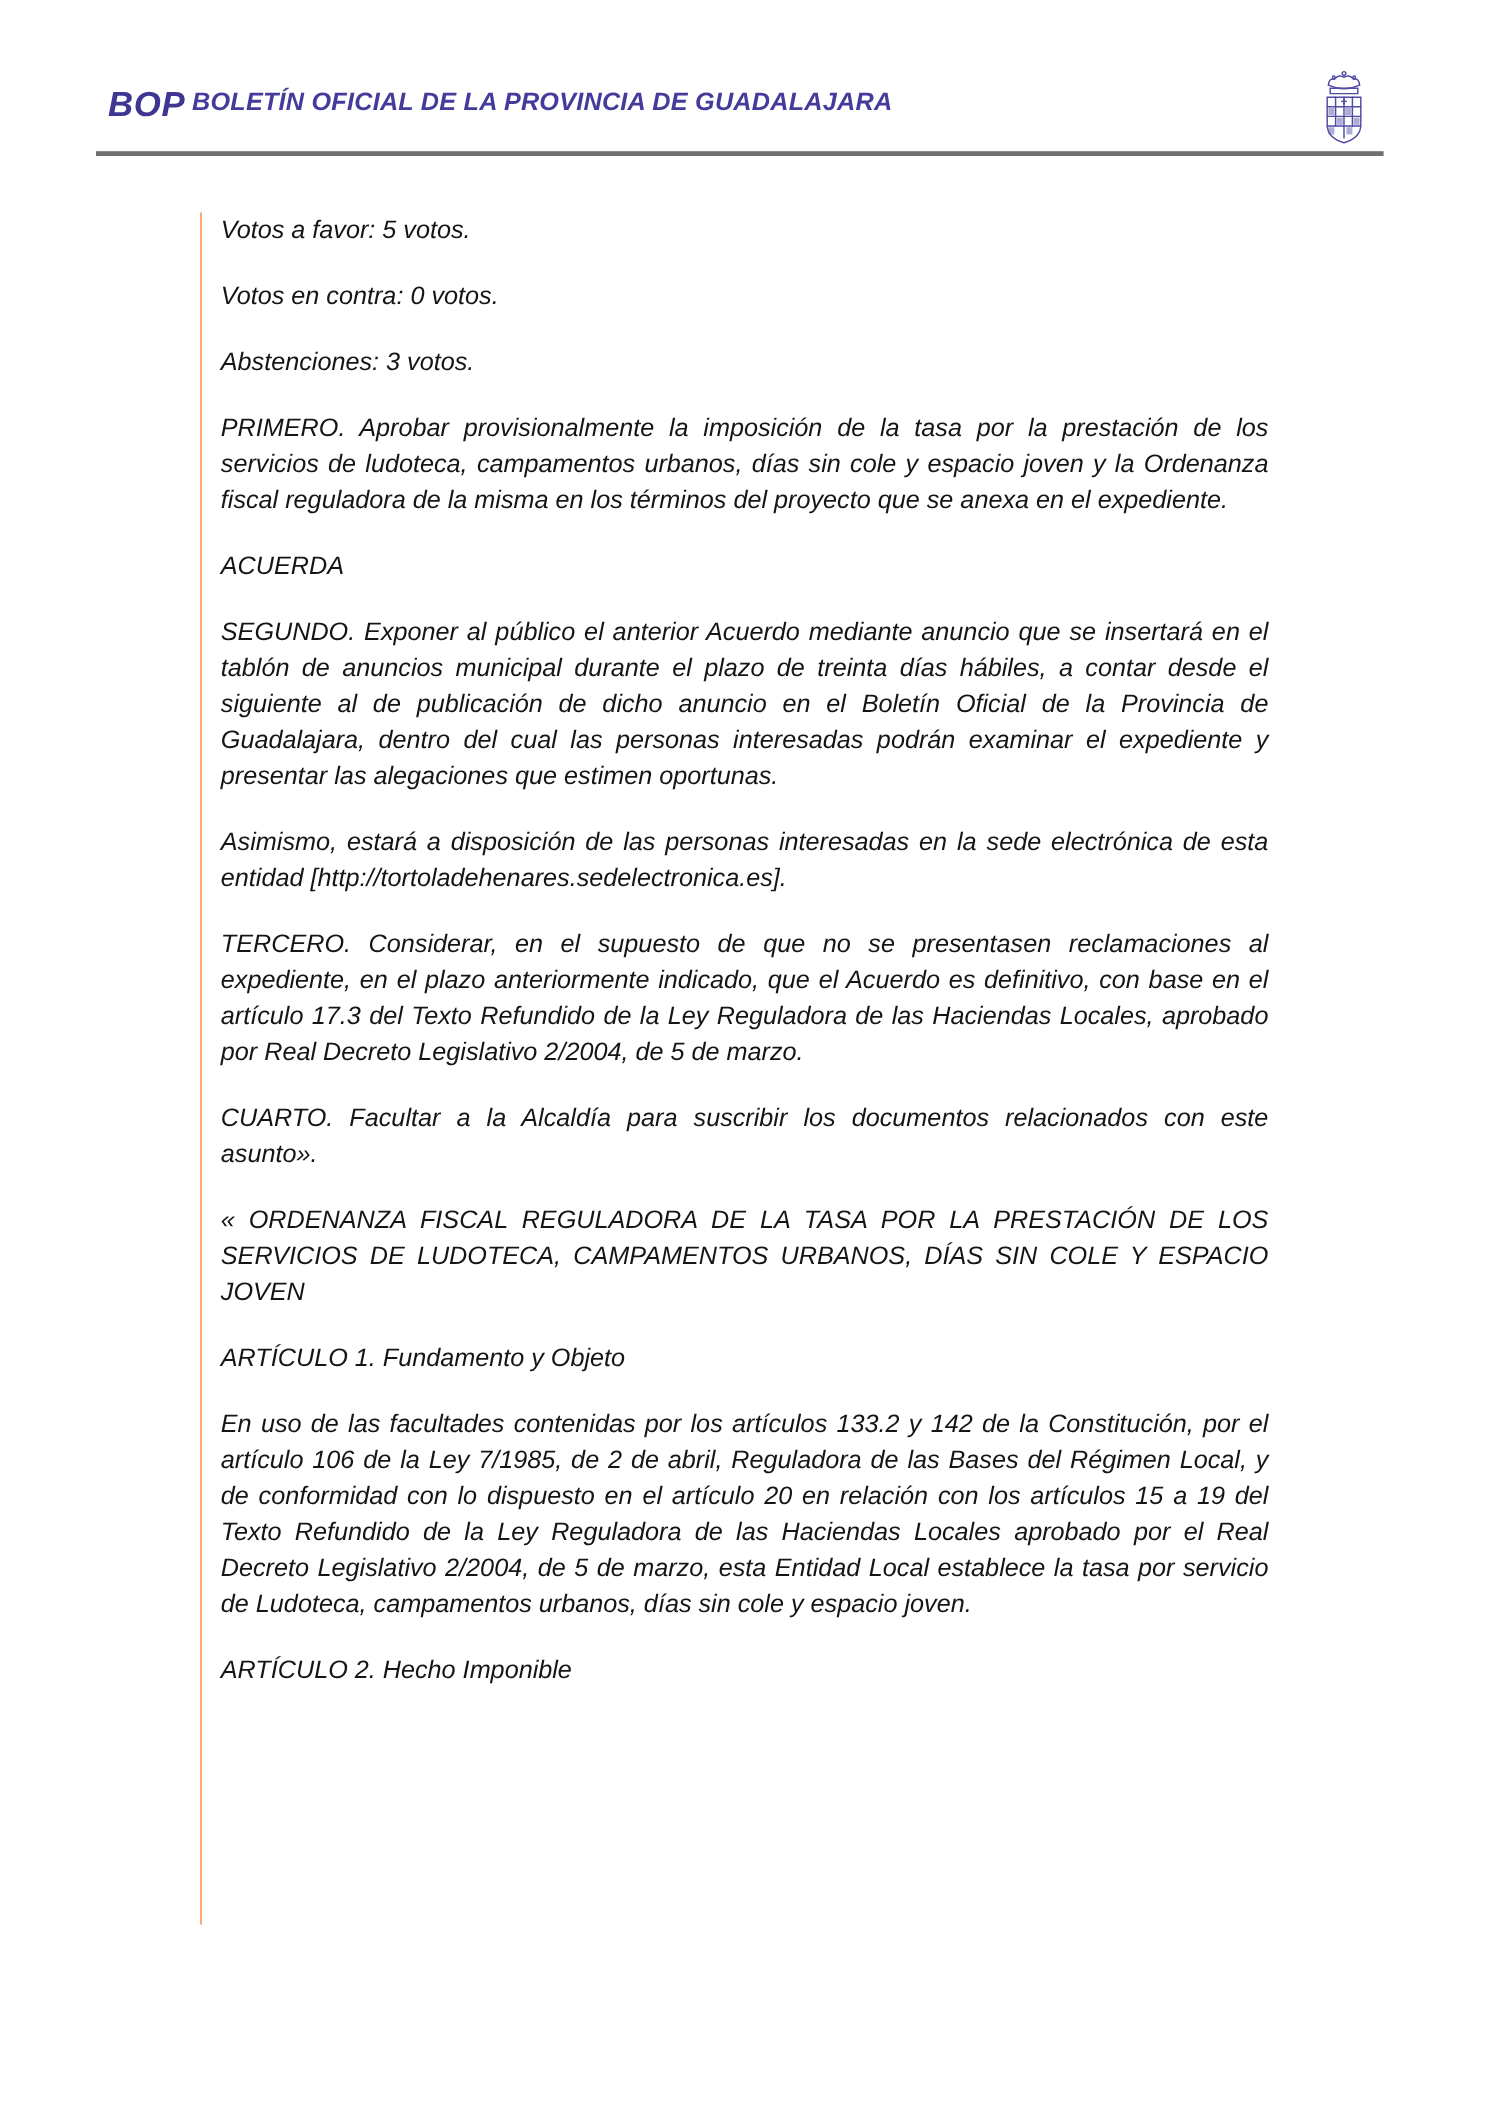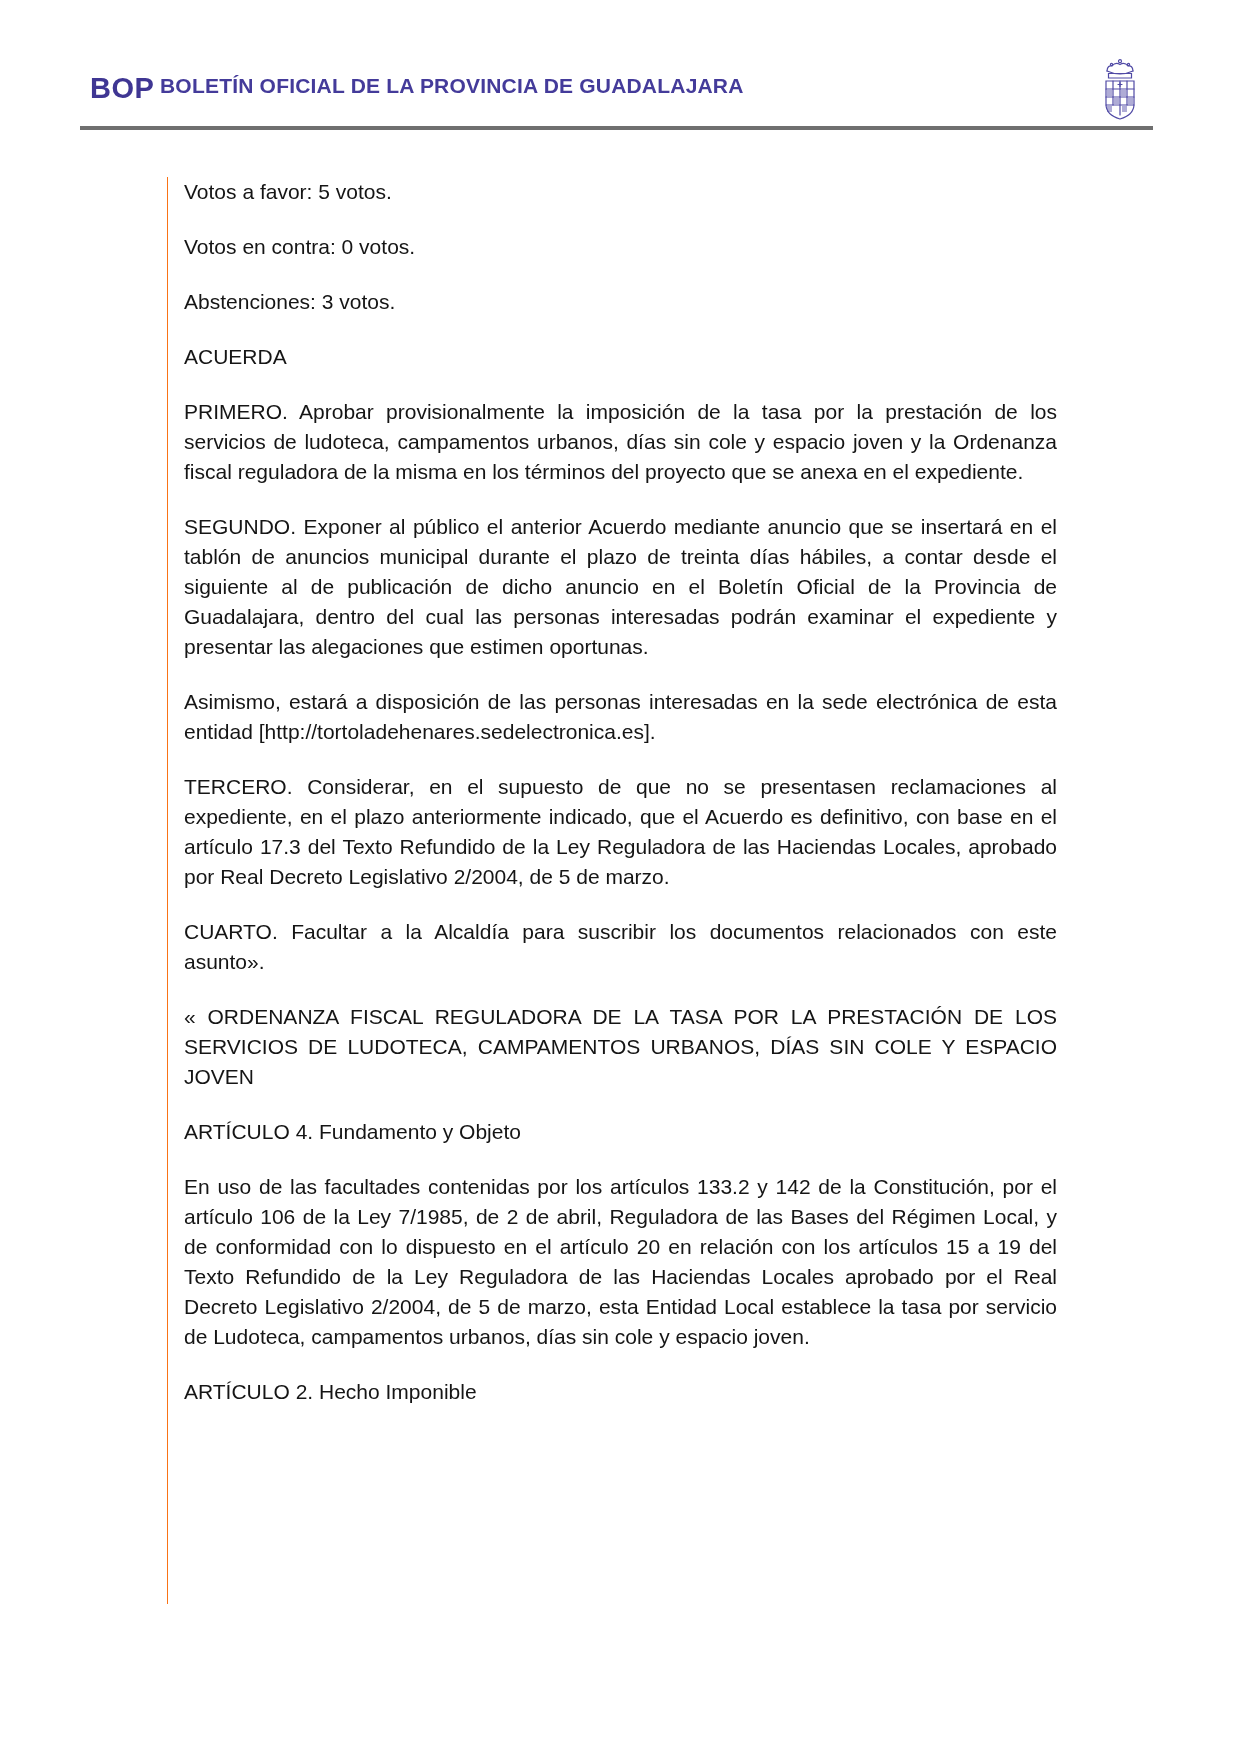--- a/index.html
+++ b/index.html
@@ -7,20 +7,21 @@
     padding: 0;
     background: #ffffff;
   }
   .page {
     position: relative;
     width: 1241px;
     height: 1604px;
     background: #ffffff;
     font-family: "Liberation Sans", sans-serif;
     overflow: hidden;
+    font-style: italic;
   }
 
   
   .bop-logo {
     position: absolute;
     left: 90px;
     top: 72px;
     font-size: 29px;
     font-weight: bold;
     letter-spacing: 0.5px;
@@ -140,28 +141,28 @@
       </svg>
     </div>
   </header>
 
   <div class="header-rule"></div>
 
   <main class="content">
     <p>Votos a favor: 5 votos.</p>
     <p>Votos en contra: 0 votos.</p>
     <p>Abstenciones: 3 votos.</p>
+    <p>PRIMERO. Aprobar provisionalmente la imposición de la tasa por la prestación de los servicios de ludoteca, campamentos urbanos, días sin cole y espacio joven y la Ordenanza fiscal reguladora de la misma en los términos del proyecto que se anexa en el expediente.</p>
     <p>ACUERDA</p>
-    <p>PRIMERO. Aprobar provisionalmente la imposición de la tasa por la prestación de los servicios de ludoteca, campamentos urbanos, días sin cole y espacio joven y la Ordenanza fiscal reguladora de la misma en los términos del proyecto que se anexa en el expediente.</p>
     <p>SEGUNDO. Exponer al público el anterior Acuerdo mediante anuncio que se insertará en el tablón de anuncios municipal durante el plazo de treinta días hábiles, a contar desde el siguiente al de publicación de dicho anuncio en el Boletín Oficial de la Provincia de Guadalajara, dentro del cual las personas interesadas podrán examinar el expediente y presentar las alegaciones que estimen oportunas.</p>
     <p>Asimismo, estará a disposición de las personas interesadas en la sede electrónica de esta entidad [http://tortoladehenares.sedelectronica.es].</p>
     <p>TERCERO. Considerar, en el supuesto de que no se presentasen reclamaciones al expediente, en el plazo anteriormente indicado, que el Acuerdo es definitivo, con base en el artículo 17.3 del Texto Refundido de la Ley Reguladora de las Haciendas Locales, aprobado por Real Decreto Legislativo 2/2004, de 5 de marzo.</p>
     <p>CUARTO. Facultar a la Alcaldía para suscribir los documentos relacionados con este asunto».</p>
     <p>« ORDENANZA FISCAL REGULADORA DE LA TASA POR LA PRESTACIÓN DE LOS SERVICIOS DE LUDOTECA, CAMPAMENTOS URBANOS, DÍAS SIN COLE Y ESPACIO JOVEN</p>
-    <p>ARTÍCULO 4. Fundamento y Objeto</p>
+    <p>ARTÍCULO 1. Fundamento y Objeto</p>
     <p>En uso de las facultades contenidas por los artículos 133.2 y 142 de la Constitución, por el artículo 106 de la Ley 7/1985, de 2 de abril, Reguladora de las Bases del Régimen Local, y de conformidad con lo dispuesto en el artículo 20 en relación con los artículos 15 a 19 del Texto Refundido de la Ley Reguladora de las Haciendas Locales aprobado por el Real Decreto Legislativo 2/2004, de 5 de marzo, esta Entidad Local establece la tasa por servicio de Ludoteca, campamentos urbanos, días sin cole y espacio joven.</p>
     <p>ARTÍCULO 2. Hecho Imponible</p>
   </main>
 
   <footer>
     <div class="footer-rule"></div>
     <div class="footer-info">B.O.P. DE GUADALAJARA, N.º 126 fecha: miércoles, 03 de Julio de 2024</div>
     <div class="footer-page">2</div>
   </footer>
 

